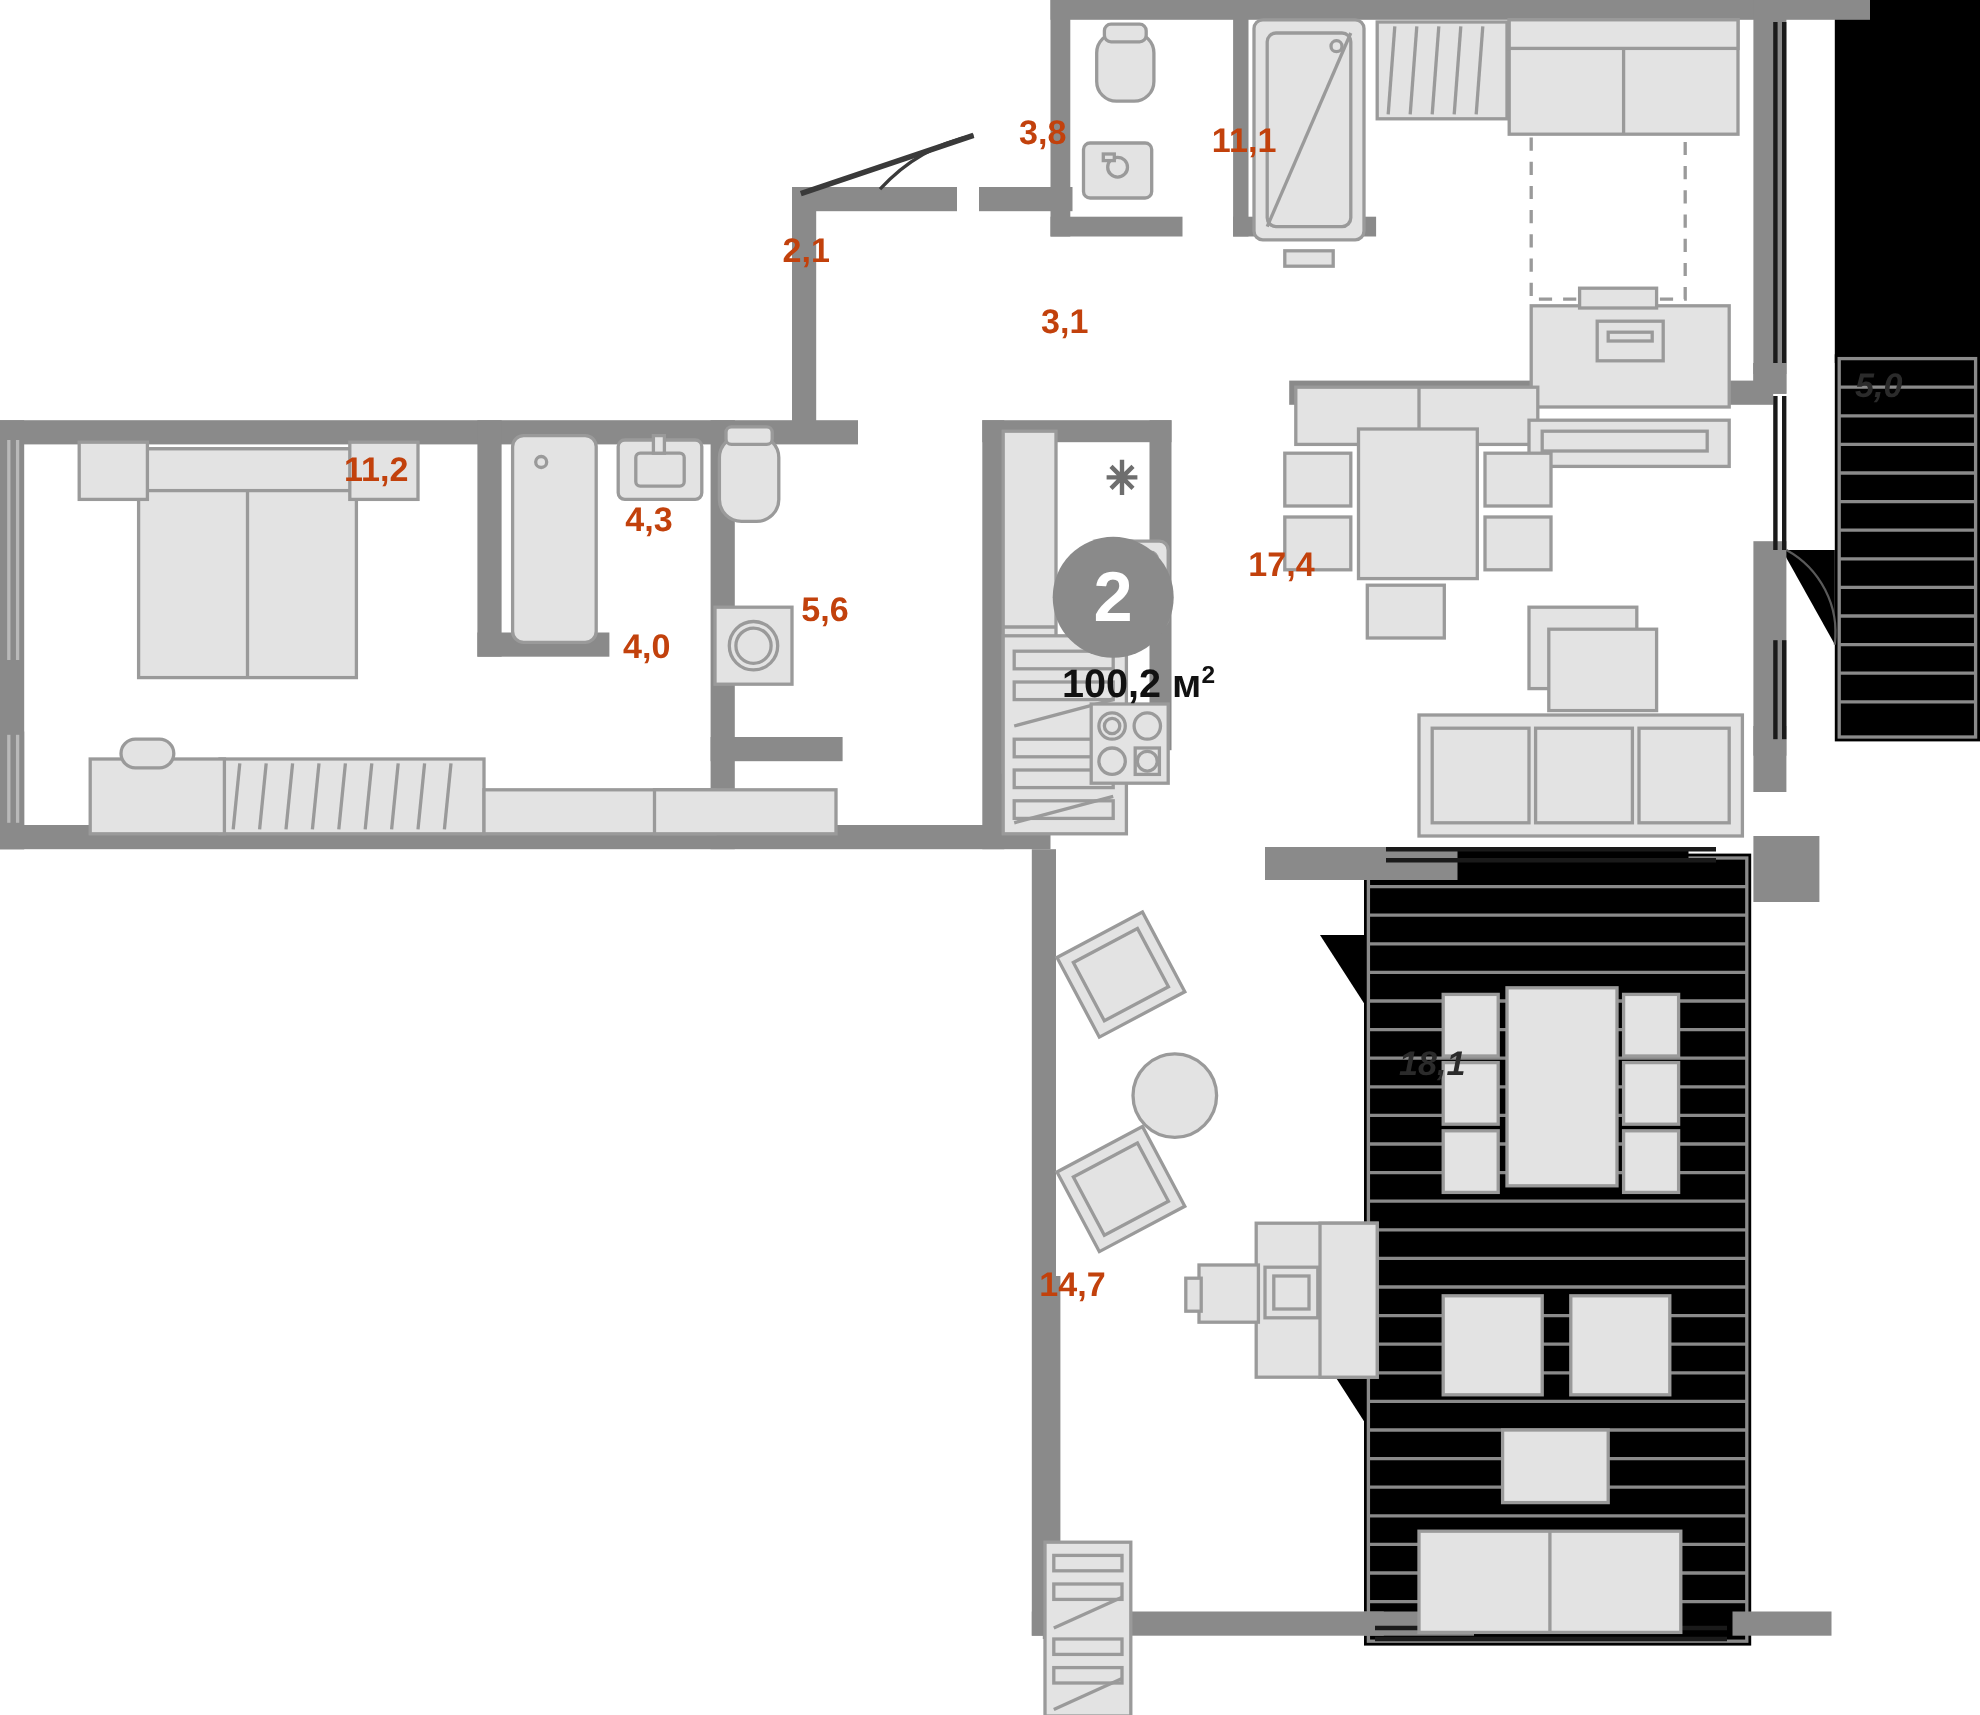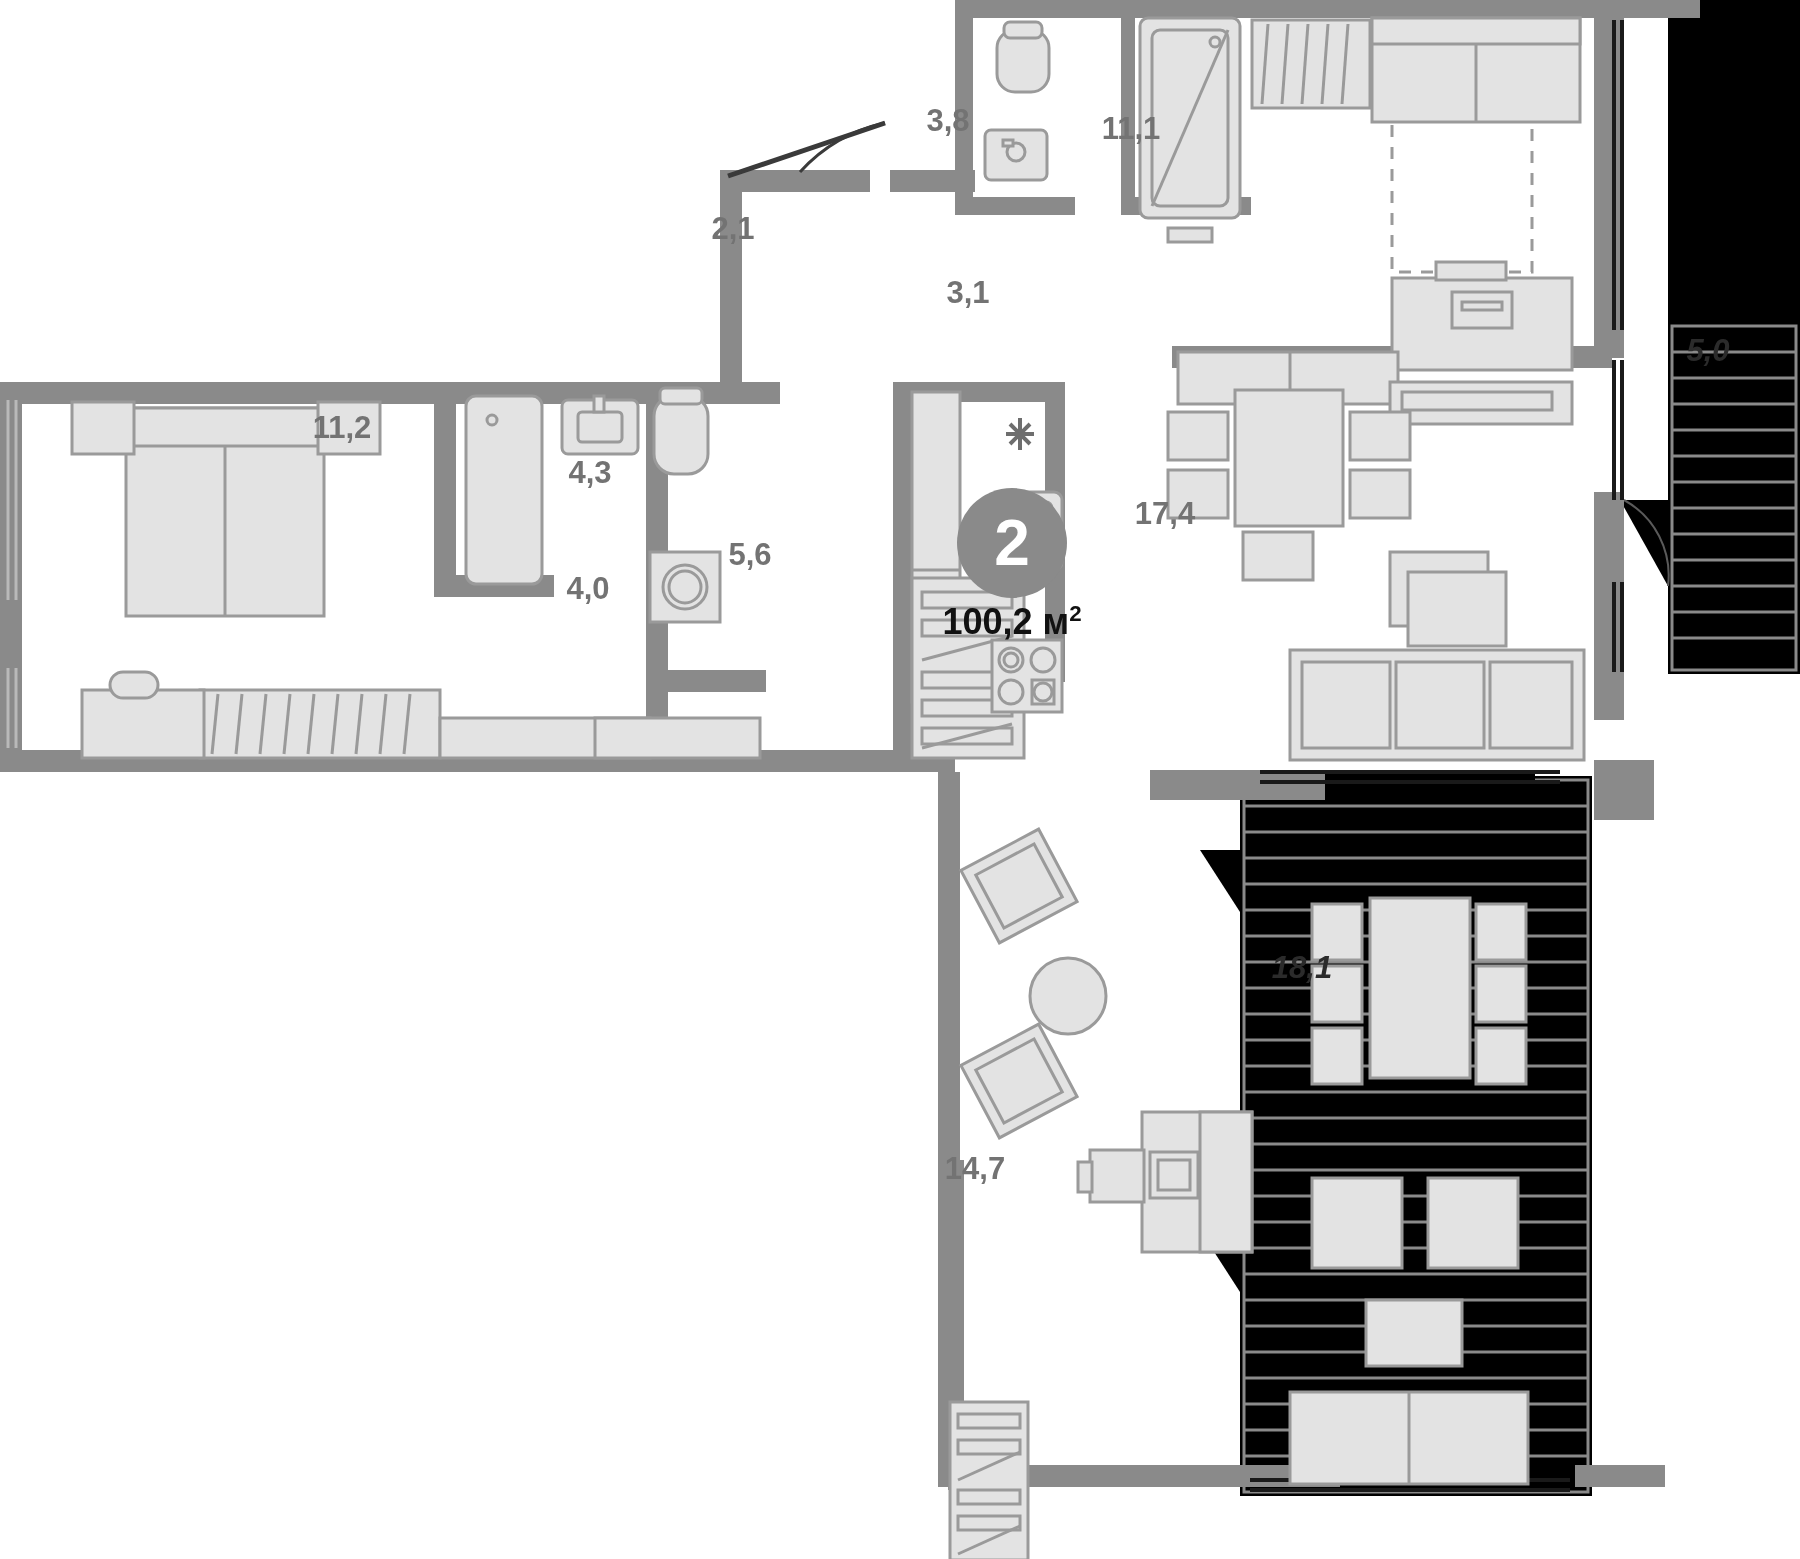--- a/index.html
+++ b/index.html
@@ -4,21 +4,21 @@
 <style>
   html,body{margin:0;padding:0;background:#ffffff;}
   body{font-family:"Liberation Sans",sans-serif;}
   #plan-root{position:relative;width:1800px;height:1559px;background:#fff;overflow:hidden;}
   svg#floorplan{position:absolute;left:0;top:0;width:1800px;height:1559px;display:block;}
   .area-label{
     position:absolute;
     font-family:"Liberation Sans",sans-serif;
     font-weight:bold;
     font-size:31px;
-    color:#737373;
+    color:#c2410c;
     white-space:nowrap;
     letter-spacing:0px;
     line-height:1;
     transform:translate(-50%,-50%);
   }
   .area-label.onblack{color:#2b2b2b;font-style:italic;}
   #badge{
     position:absolute;
     width:110px;height:110px;
     border-radius:50%;
@@ -34,20 +34,21 @@
     line-height:1;
   }
   #total-area{
     position:absolute;
     font-family:"Liberation Sans",sans-serif;
     font-weight:bold;
     font-size:36px;
     color:#111111;
     white-space:nowrap;
     transform:translate(-50%,-50%);
+    margin-left:23px;
   }
   #total-area sup{font-size:0.62em;vertical-align:super;}
 </style>
 </head>
 <body>
 
 <div id="plan-root">
 
   <svg id="floorplan" viewBox="0 0 1800 1559" xmlns="http://www.w3.org/2000/svg">
 

